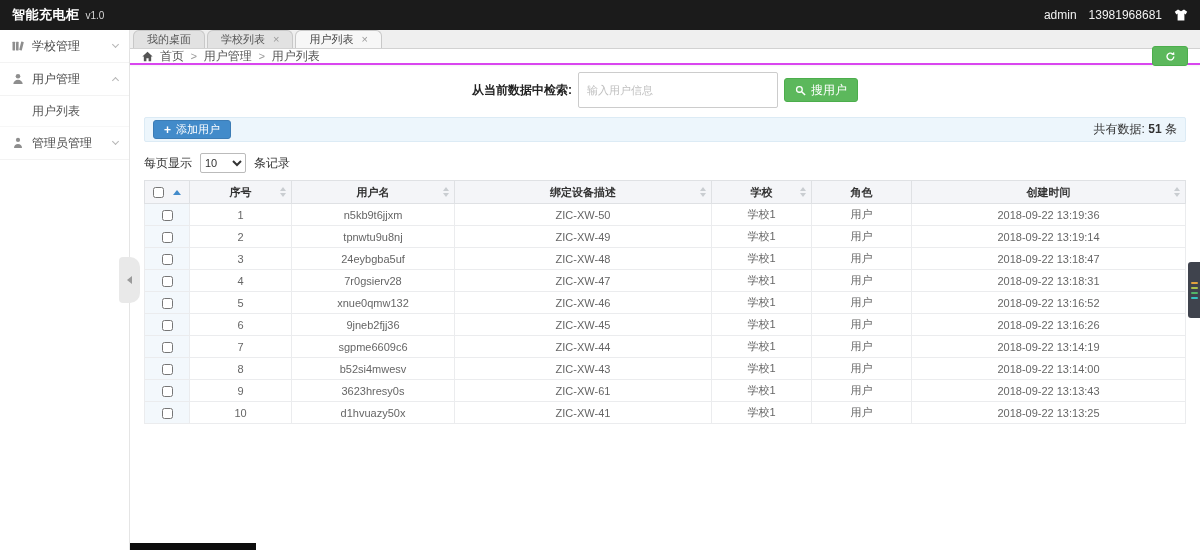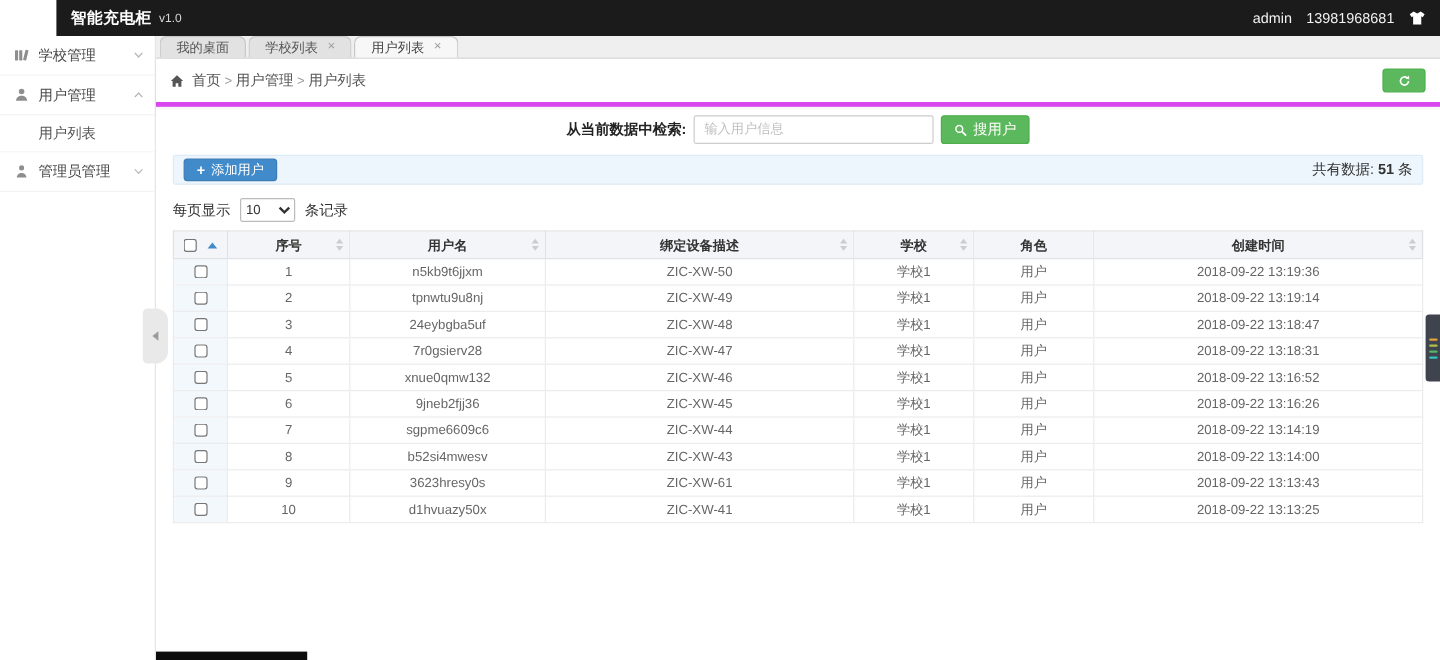--- a/index.html
+++ b/index.html
@@ -1,20 +1,20 @@
 <!DOCTYPE html>
 <html><head>
 <meta charset="utf-8">
 <style>
   *{box-sizing:border-box;}
   body{margin:0;font-family:"Liberation Sans","DejaVu Sans",sans-serif;background:#fff;}
   .screen{width:1200px;height:550px;position:relative;overflow:hidden;background:#fff;}
 
   
-  .topbar{height:30px;background:#1b1b1b;display:flex;align-items:center;padding:0 12px;margin-left:47px;}
+  .topbar{height:30px;background:#1b1b1b;display:flex;align-items:center;padding:0 12px;}
   .brand-title{color:#fff;font-size:13px;font-weight:bold;letter-spacing:.5px;}
   .brand-version{color:#d8d8d8;font-size:10px;margin-left:6px;}
   .top-right{margin-left:auto;display:flex;align-items:center;gap:12px;color:#f2f2f2;font-size:12px;}
   .tshirt svg{width:14px;height:12px;fill:#fff;display:block;}
 
   .layout{display:flex;height:520px;}
 
   
   .sidebar{width:130px;border-right:1px solid #e5e5e5;background:#fff;flex:none;}
   .side-item{display:flex;align-items:center;height:33px;padding:0 11px 0 12px;font-size:12px;color:#4a4a4a;border-bottom:1px solid #f3f3f3;cursor:pointer;}
@@ -26,30 +26,30 @@
   .chev.up{transform:rotate(-135deg);margin-top:3px;}
   .side-sub{height:31px;display:flex;align-items:center;padding-left:32px;font-size:12px;color:#555;border-bottom:1px solid #f7f7f7;cursor:pointer;}
 
   
   .content{flex:1;display:flex;flex-direction:column;min-width:0;}
   .tabbar{height:19px;background:#efefef;border-bottom:1px solid #d2d2d2;display:flex;align-items:flex-end;padding-left:3px;}
   .tab{height:18px;display:flex;align-items:center;gap:8px;padding:0 13px;margin-right:2px;font-size:11px;color:#555;background:#e2e2e2;border:1px solid #c8c8c8;border-bottom:none;border-radius:6px 6px 0 0;cursor:pointer;white-space:nowrap;}
   .tab.active{background:#f7f7f7;color:#444;}
   .tab-close{color:#9a9a9a;font-size:11px;line-height:1;}
 
-  .crumb-row{height:40px;background:#fff;border-bottom:4px solid #d946ef;box-shadow:0 1px 2px rgba(0,0,0,.05);display:flex;align-items:center;padding:0 12px;gap:7px;font-size:12px;color:#555;flex:none;}
+  .crumb-row{height:16px;background:#fff;border-bottom:2px solid #d946ef;box-shadow:0 1px 2px rgba(0,0,0,.05);display:flex;align-items:center;padding:0 12px;gap:7px;font-size:12px;color:#555;flex:none;font-family:Liberation Mono, monospace;}
   .home-icon svg{width:11px;height:11px;fill:#555;display:block;}
   .crumb-sep{color:#999;font-size:11px;}
   .refresh-btn{margin-left:auto;width:36px;height:20px;background:#5cb85c;border:1px solid #4cae4c;border-radius:3px;display:flex;align-items:center;justify-content:center;cursor:pointer;}
   .refresh-btn svg{width:11px;height:11px;display:block;}
 
   .panel{flex:1;padding:4px 14px 0;min-width:0;}
   .search-row{display:flex;justify-content:center;align-items:center;margin:3px 0 9px;}
   .search-label{font-size:12px;color:#222;font-weight:bold;margin-right:6px;}
-  .search-input{width:200px;height:24px;border:1px solid #ccc;border-radius:2px;padding:4px 8px;font-size:11px;color:#333;outline:none;}
+  .search-input{width:200px;height:36px;border:1px solid #ccc;border-radius:2px;padding:4px 8px;font-size:11px;color:#333;outline:none;}
   .search-input::placeholder{color:#bfbfbf;}
   .green-btn{height:24px;margin-left:6px;background:#5cb85c;border:1px solid #4cae4c;color:#fff;font-size:12px;border-radius:3px;padding:0 10px;display:flex;align-items:center;gap:5px;cursor:pointer;}
   .green-btn svg{width:11px;height:11px;display:block;}
 
   .toolbar-strip{height:25px;background:#edf6fc;border:1px solid #dcebf5;border-radius:2px;display:flex;align-items:center;padding:0 8px;}
   .add-btn{height:19px;background:#428bca;border:1px solid #3c7cb5;color:#fff;font-size:11px;border-radius:3px;padding:0 10px;display:flex;align-items:center;gap:5px;cursor:pointer;}
   .plus{font-size:12px;font-weight:bold;line-height:1;}
   .total{margin-left:auto;font-size:12px;color:#333;}
   .total b{font-weight:bold;}
 

